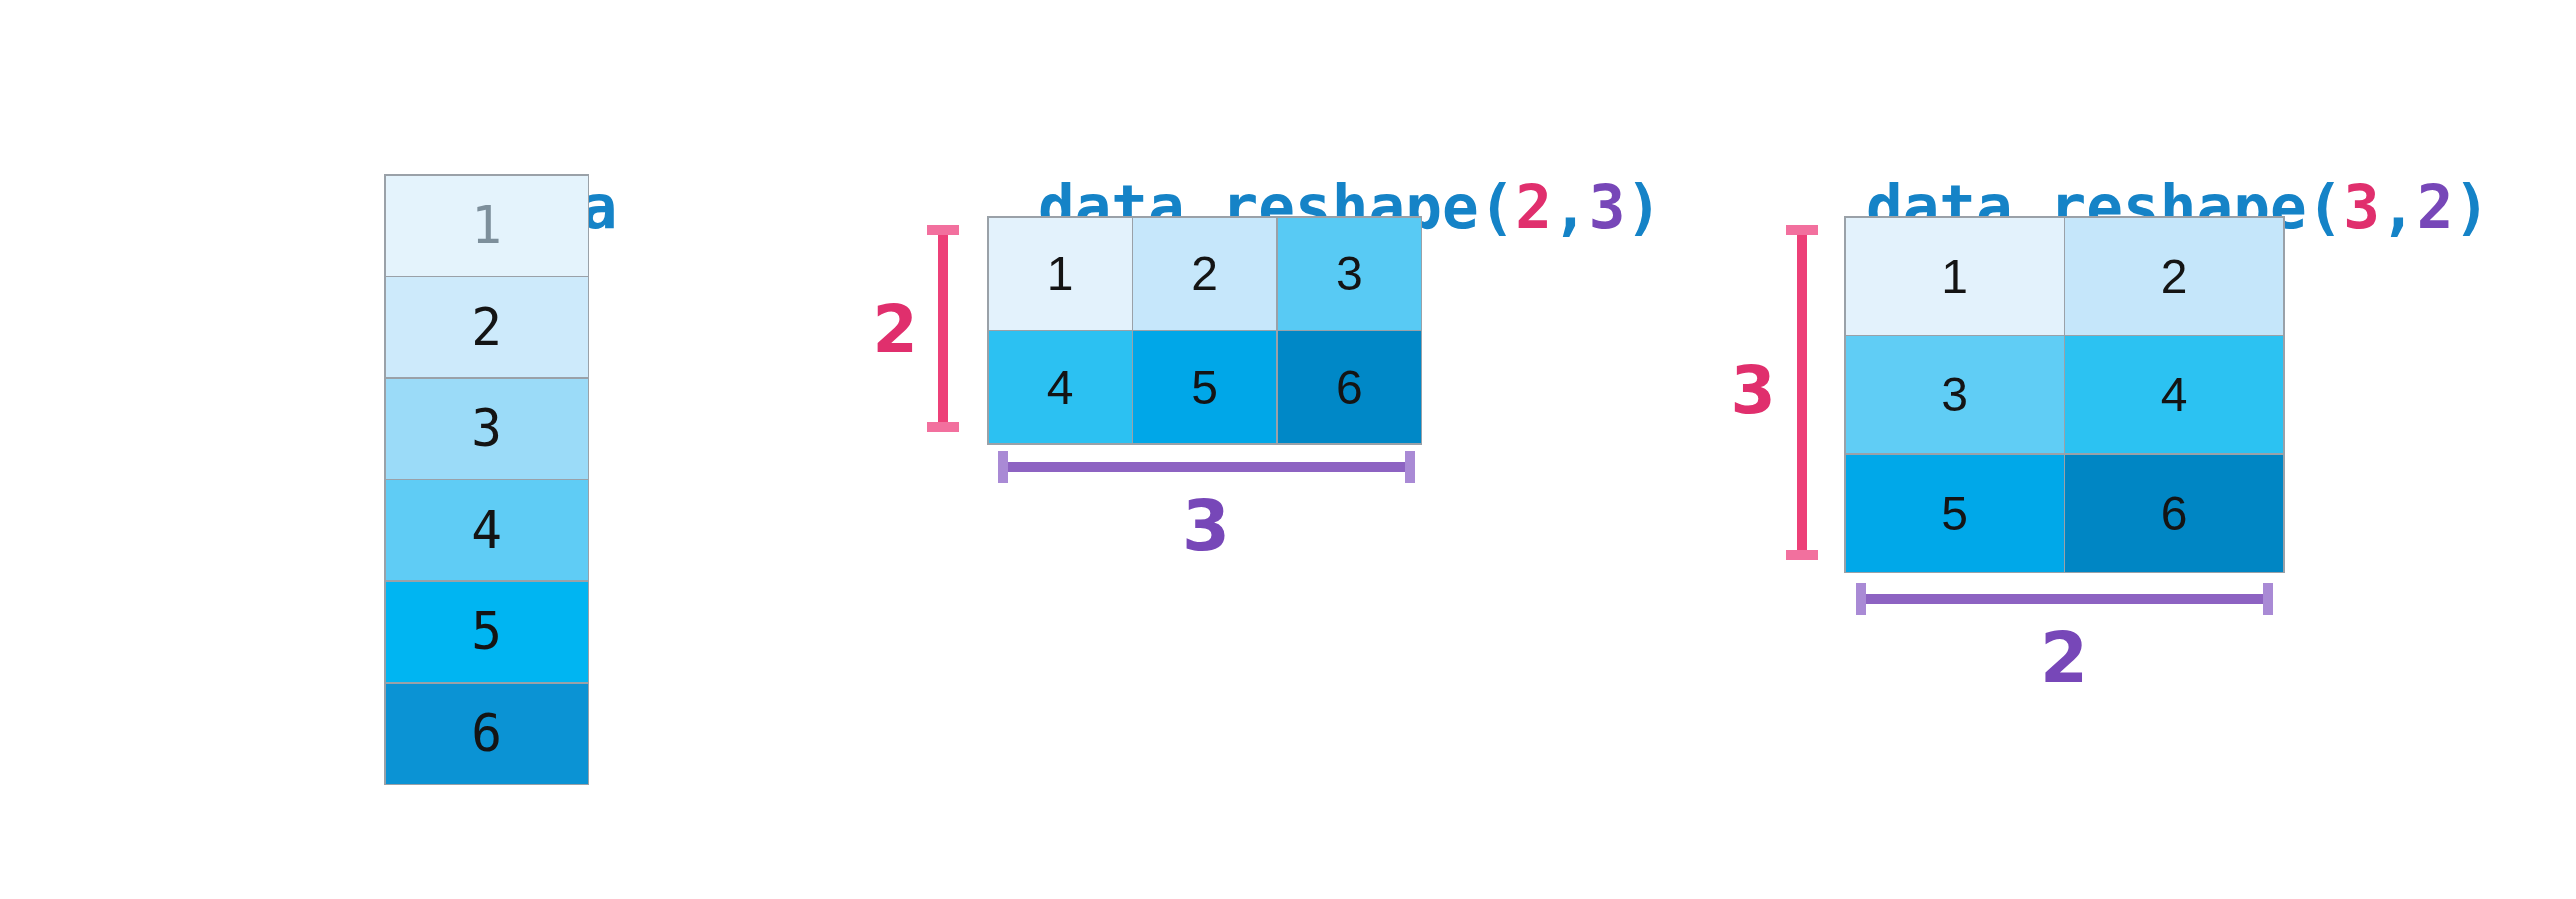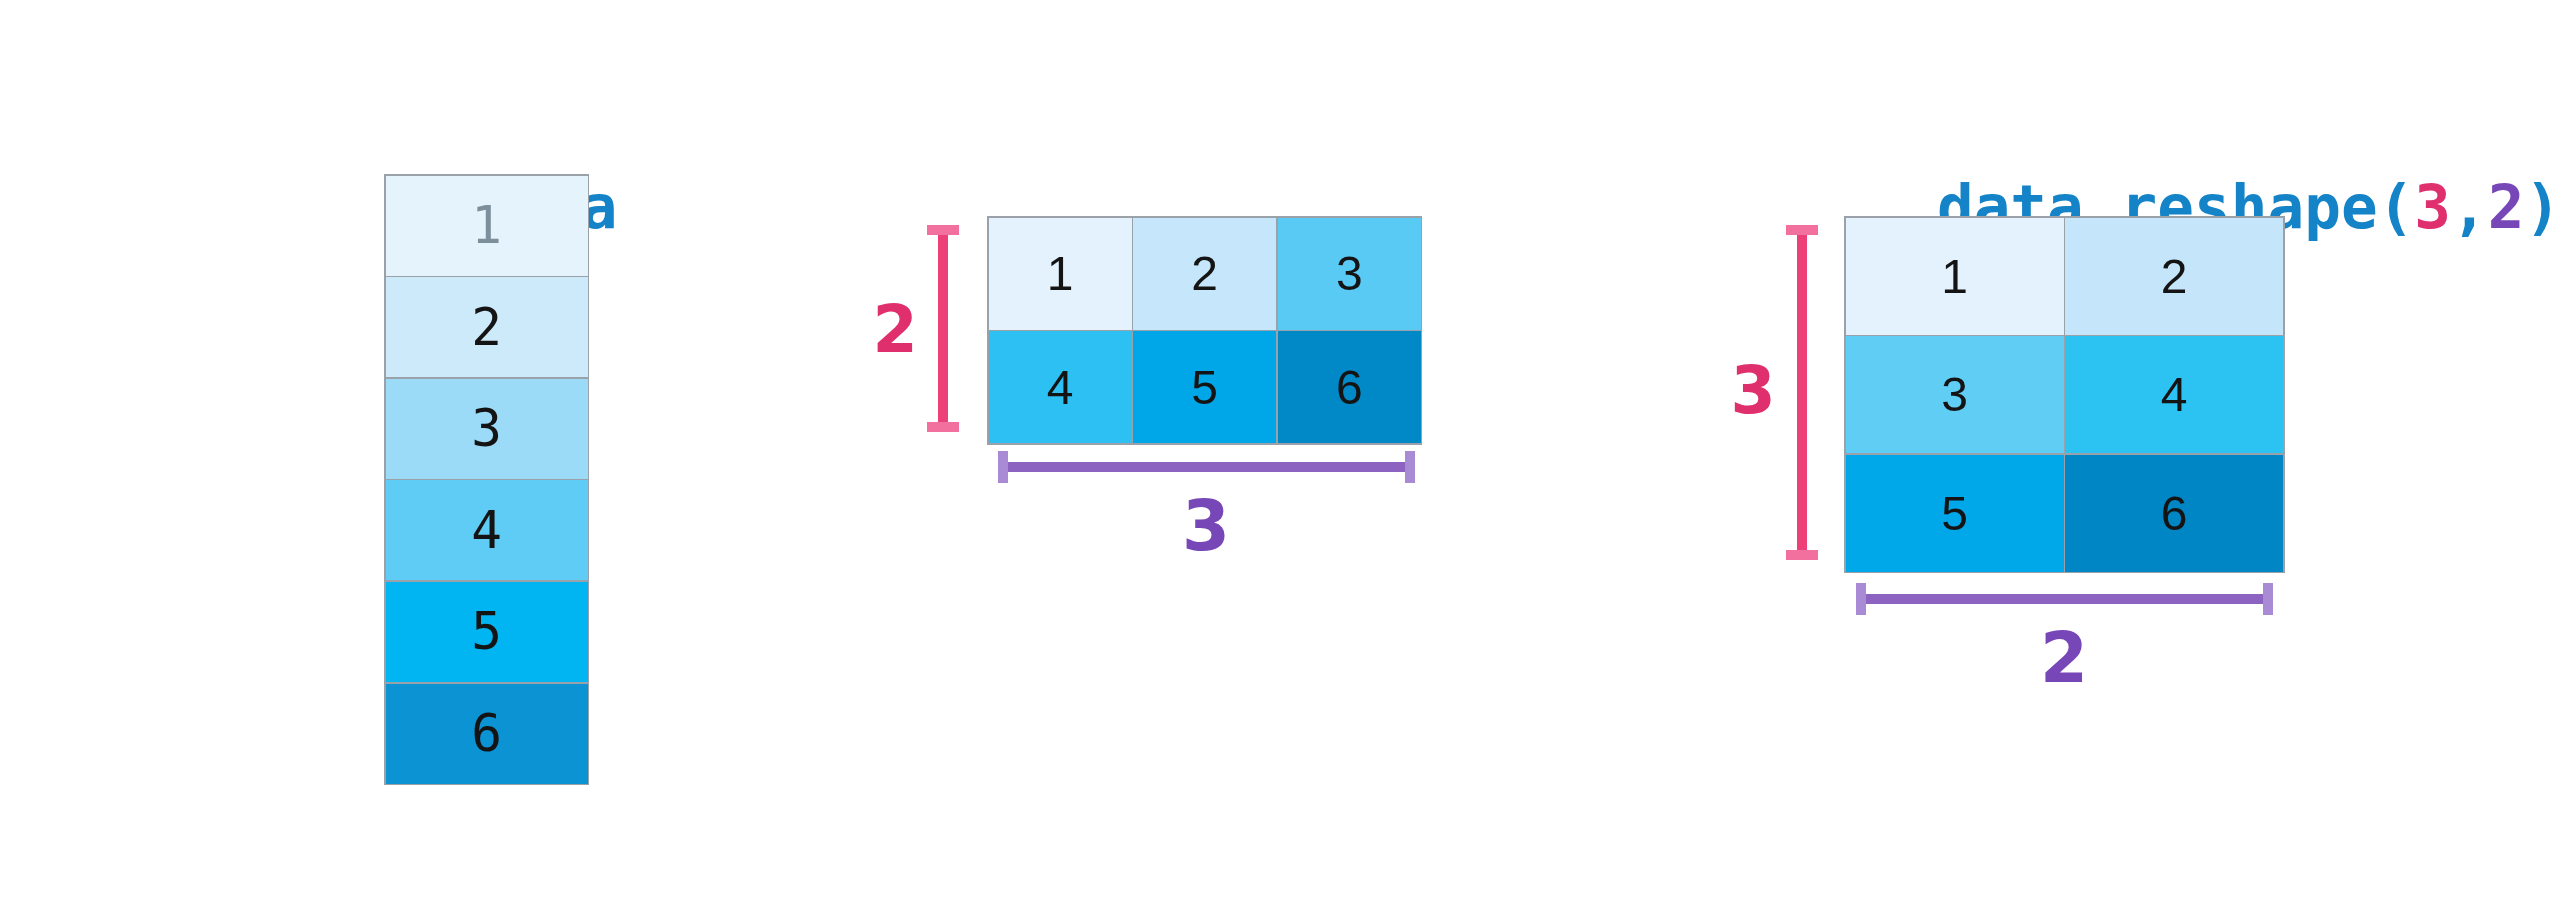--- a/index.html
+++ b/index.html
@@ -90,20 +90,23 @@
         <span class="digit" style="color: rgb(20, 20, 20);">4</span>
       </div>
     <div class="cell" style="background: rgb(0, 181, 242);">
         <span class="digit" style="color: rgb(20, 20, 20);">5</span>
       </div>
     <div class="cell" style="background: rgb(11, 147, 212);">
         <span class="digit" style="color: rgb(20, 20, 20);">6</span>
       </div>
   </div>
 
+  <div class="code-title" style="left:891px; top:97px; width:632px;">
+    <span>data.reshape(</span><span class="arg-rows">2</span><span>,</span><span class="arg-cols">3</span><span>)</span>
+  </div>
 
   <div class="vbracket" style="left:927px; top:225px; height:207px;">
     <div class="cap" style="background: rgb(242, 112, 158);"></div>
     <div class="stem" style="background: rgb(237, 64, 120);"></div>
     <div class="cap" style="background: rgb(242, 112, 158);"></div>
   </div>
   <div class="dim-label pink" style="left:851px; top:288px;">2</div>
 
   <div class="grid grid-2x3" style="left:987px; top:216px;">
     <div class="cell" style="background: rgb(227, 242, 252);">
@@ -126,21 +129,21 @@
       </div>
   </div>
 
   <div class="hbracket" style="left:998px; top:451px; width:417px;">
     <div class="cap" style="background: rgb(169, 138, 213);"></div>
     <div class="stem" style="background: rgb(141, 99, 194);"></div>
     <div class="cap" style="background: rgb(169, 138, 213);"></div>
   </div>
   <div class="dim-label purple" style="left:1162px; top:483px;">3</div>
 
-  <div class="code-title" style="left:1790px; top:97px; width:632px;">
+  <div class="code-title" style="left:1719px; top:97px; width:632px;">
     <span>data.reshape(</span><span class="arg-rows">3</span><span>,</span><span class="arg-cols">2</span><span>)</span>
   </div>
 
   <div class="vbracket" style="left:1786px; top:225px; height:335px;">
     <div class="cap" style="background: rgb(242, 112, 158);"></div>
     <div class="stem" style="background: rgb(237, 64, 120);"></div>
     <div class="cap" style="background: rgb(242, 112, 158);"></div>
   </div>
   <div class="dim-label pink" style="left:1709px; top:349px;">3</div>
 

